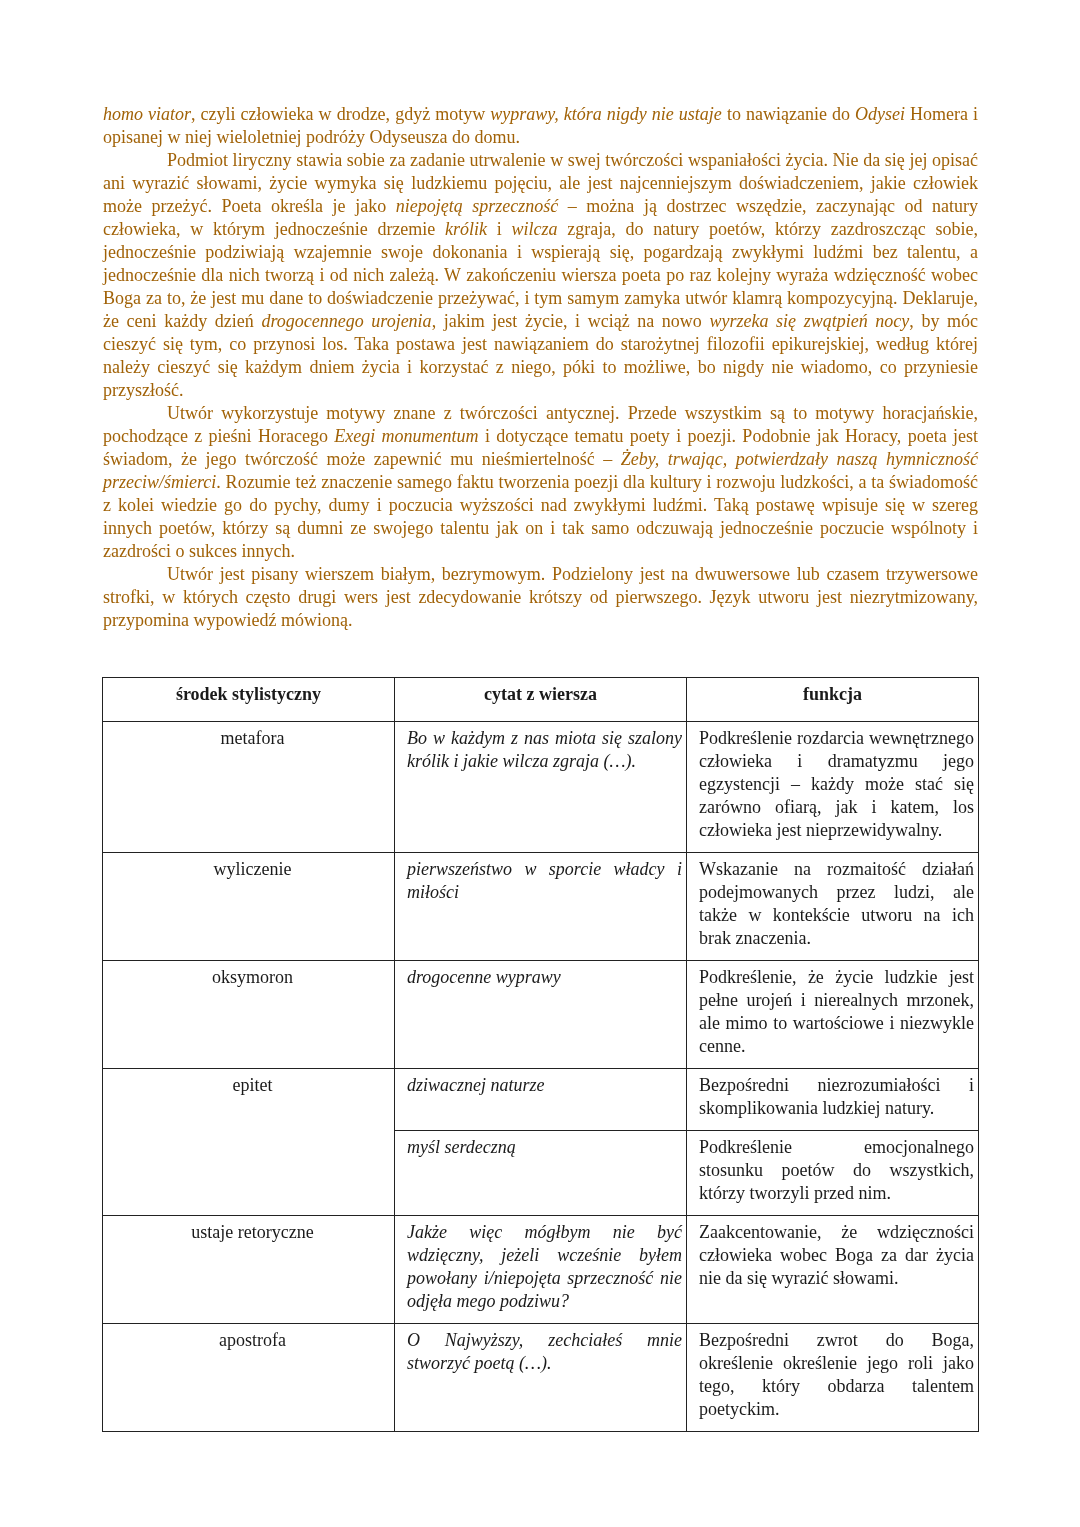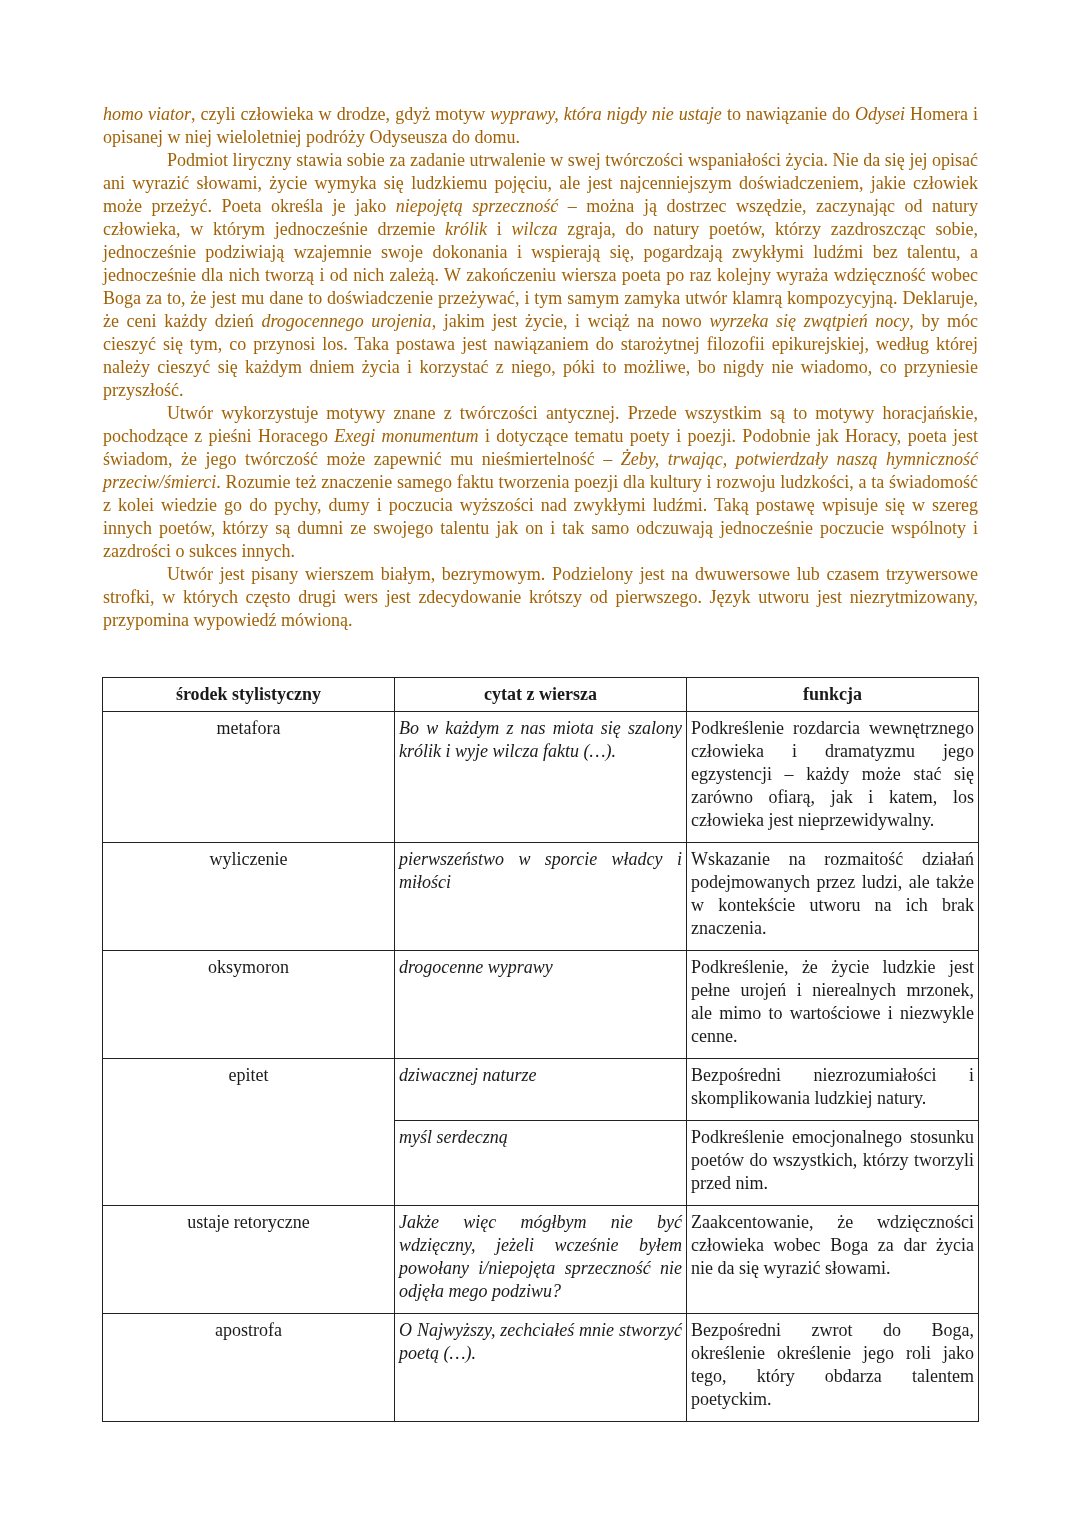--- a/index.html
+++ b/index.html
@@ -11,23 +11,23 @@
   .page p { margin: 0; text-align: justify; }
   .page p.indent { text-indent: 64px; }
   .page em { font-style: italic; }
   table.styl {
     position: absolute; left: 102px; top: 677px; width: 876px;
     border-collapse: collapse;
     font-family: "Liberation Serif", serif; font-size: 18px; line-height: 23px; color: #1a1a1a;
     table-layout: fixed;
   }
   table.styl th, table.styl td {
-    border: 1px solid #222; padding: 5px 4px 10px 4px; vertical-align: top;
+    border: 1px solid #222; padding: 5px 4px 10px 12px; vertical-align: top;
   }
-  table.styl th { font-weight: bold; text-align: center; padding: 5px 4px 5px 4px; }
+  table.styl th { font-weight: bold; text-align: center; padding: 5px 4px 15px 4px; }
   table.styl td.name { text-align: center; }
   table.styl td.quote { font-style: italic; text-align: justify; }
   table.styl td.func { text-align: justify; }
   col.c1 { width: 292px; }
   col.c2 { width: 292px; }
   col.c3 { width: 292px; }
 </style>
 </head>
 <body>
 
@@ -47,21 +47,21 @@
   <thead>
     <tr>
       <th>środek stylistyczny</th>
       <th>cytat z wiersza</th>
       <th>funkcja</th>
     </tr>
   </thead>
   <tbody>
     <tr>
       <td class="name">metafora</td>
-      <td class="quote">Bo w każdym z nas miota się szalony królik i wyje wilcza faktu (…).</td>
+      <td class="quote">Bo w każdym z nas miota się szalony królik i jakie wilcza zgraja (…).</td>
       <td class="func">Podkreślenie rozdarcia wewnętrznego człowieka i dramatyzmu jego egzystencji – każdy może stać się zarówno ofiarą, jak i katem, los człowieka jest nieprzewidywalny.</td>
     </tr>
     <tr>
       <td class="name">wyliczenie</td>
       <td class="quote">pierwszeństwo w sporcie władcy i miłości</td>
       <td class="func">Wskazanie na rozmaitość działań podejmowanych  przez ludzi, ale także w kontekście utworu na ich brak znaczenia.</td>
     </tr>
     <tr>
       <td class="name">oksymoron</td>
       <td class="quote">drogocenne wyprawy</td>

